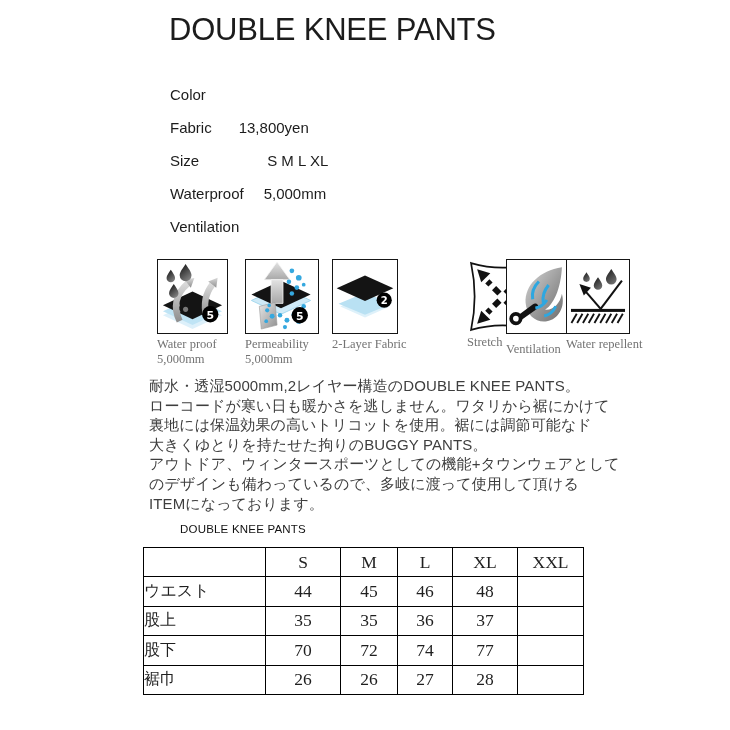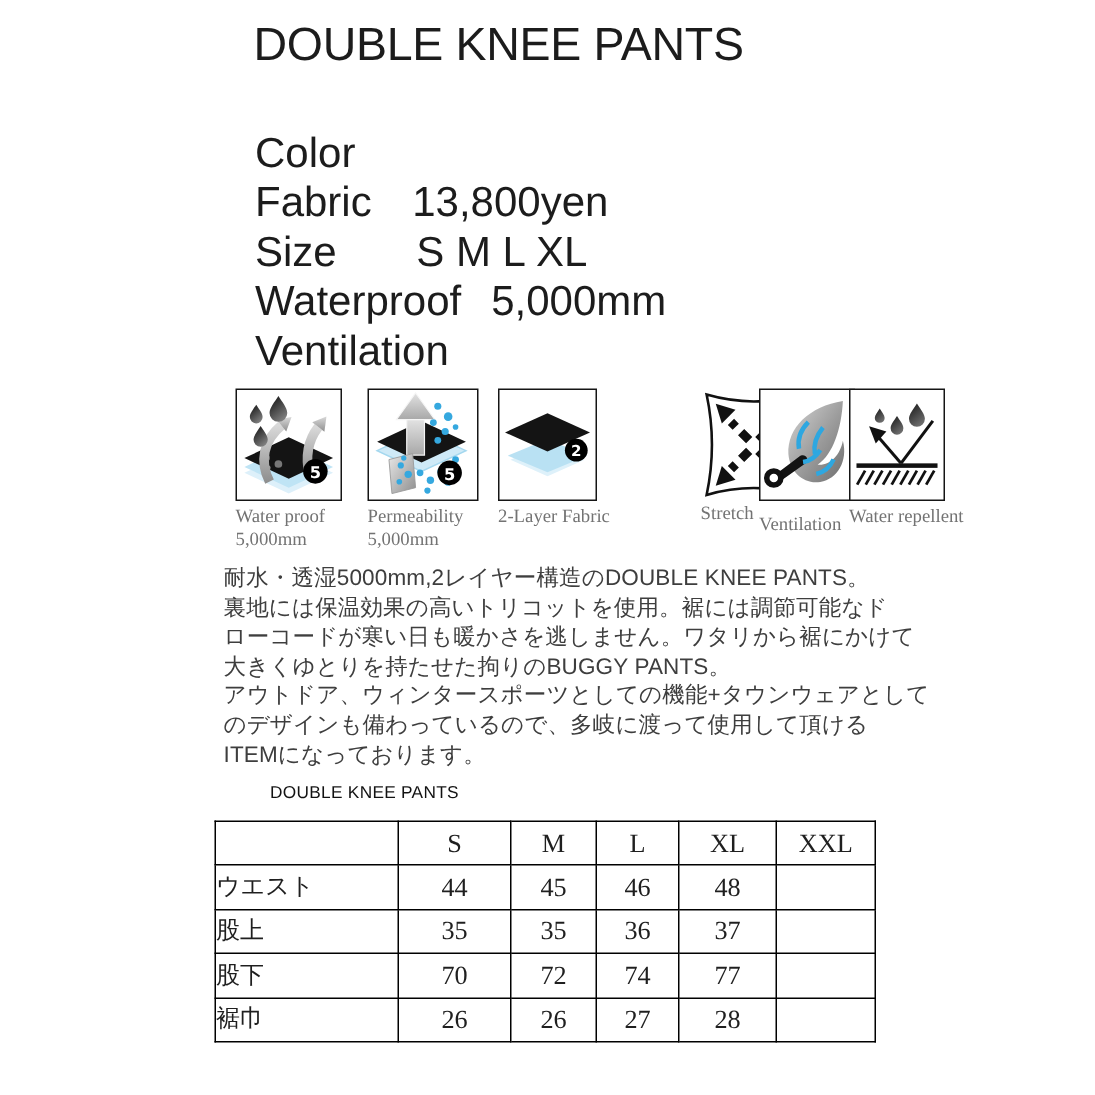--- a/index.html
+++ b/index.html
@@ -7,24 +7,24 @@
     width:730px;height:730px;background:#ffffff;position:relative;overflow:hidden;
     font-family:"Liberation Sans",sans-serif;color:#1b1b1b;
   }
   
   .page-title{
     position:absolute;left:169px;top:12px;
     font-size:31px;letter-spacing:-0.2px;color:#1c1c1c;white-space:nowrap;
   }
   
   .details{position:absolute;left:170px;top:86px;}
-  .detail-line{height:33px;font-size:28px;color:#1c1c1c;white-space:nowrap;display:flex;align-items:flex-start;}
+  .detail-line{height:33px;font-size:15px;color:#1c1c1c;white-space:nowrap;display:flex;align-items:flex-start;}
   .detail-line:nth-child(1) .detail-value{margin-left:14px;}
   .detail-line:nth-child(2) .detail-value{margin-left:27px;}
-  .detail-line:nth-child(3) .detail-value{margin-left:53px;}
+  .detail-line:nth-child(3) .detail-value{margin-left:68px;}
   .detail-line:nth-child(4) .detail-value{margin-left:20px;}
   
   .features{position:absolute;left:0;top:0;}
   .feature{position:absolute;top:259px;}
   .feature .box{
     border:1.7px solid #151515;background:#fff;height:75px;box-sizing:border-box;
   }
   .feature .box svg{display:block;width:100%;height:100%;}
   .feature-label{
     margin-top:3px;font-family:"Liberation Serif",serif;font-size:12.5px;line-height:15px;
@@ -261,22 +261,22 @@
       </svg>
     </div>
     <div class="feature-label">
       <div>Water repellent</div>
     </div>
   </div>
 </div>
 
 <div class="description">
   <div>耐水・透湿5000mm,2レイヤー構造のDOUBLE KNEE PANTS。</div>
+  <div>ローコードが寒い日も暖かさを逃しません。ワタリから裾にかけて</div>
   <div>裏地には保温効果の高いトリコットを使用。裾には調節可能なド</div>
-  <div>ローコードが寒い日も暖かさを逃しません。ワタリから裾にかけて</div>
   <div>大きくゆとりを持たせた拘りのBUGGY PANTS。</div>
   <div>アウトドア、ウィンタースポーツとしての機能+タウンウェアとして</div>
   <div>のデザインも備わっているので、多岐に渡って使用して頂ける</div>
   <div>ITEMになっております。</div>
 </div>
 
 <div class="chart-caption">DOUBLE KNEE PANTS</div>
 
 <table class="size-chart">
   <colgroup>

